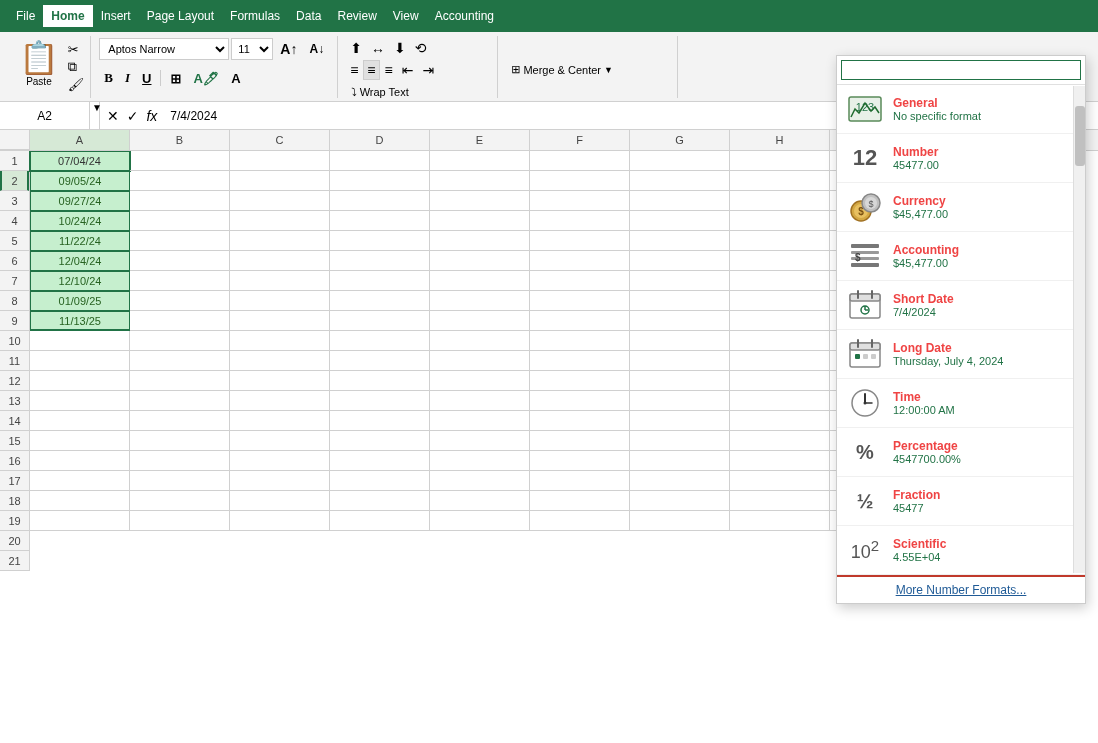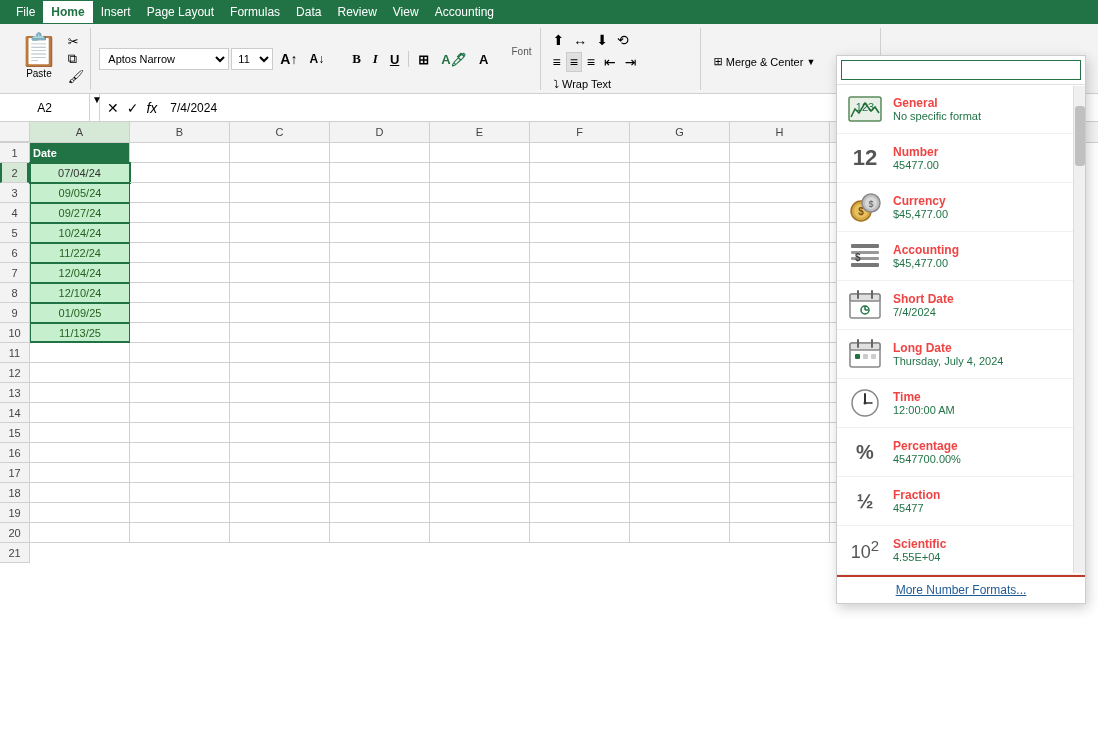--- a/index.html
+++ b/index.html
@@ -2,21 +2,21 @@
 <html><head>
   <meta charset="utf-8">
   <style>
     * { box-sizing: border-box; margin: 0; padding: 0; }
     body { font-family: 'Segoe UI', Arial, sans-serif; font-size: 12px; background: #fff; overflow: hidden; }
 
     
     .menu-bar {
       display: flex; align-items: center;
       background: #217346; color: #fff;
-      height: 24px; padding: 0 8px;
+      height: 32px; padding: 0 8px;
       font-size: 12px;
     }
     .menu-bar span { padding: 4px 8px; cursor: pointer; }
     .menu-bar span.active { background: #fff; color: #217346; font-weight: bold; }
 
     
     .ribbon {
       background: #f3f3f3; border-bottom: 1px solid #d0d0d0;
       padding: 4px 8px 0 8px;
     }
@@ -201,21 +201,21 @@
         <div style="font-size:32px; line-height:1.1;">📋</div>
         <div style="font-size:10px;">Paste</div>
       </div>
       <div style="display:flex; flex-direction:column; justify-content:center; gap:2px; padding:2px;">
         <span style="font-size:13px; cursor:pointer;">✂</span>
         <span style="font-size:13px; cursor:pointer;">⧉</span>
         <span style="font-size:13px; cursor:pointer;">🖌</span>
       </div>
     </div>
 
-    <div style="padding:2px 8px; border-right:1px solid #d0d0d0; display:flex; flex-direction:row; justify-content:space-between; gap:18px; min-width:200px;">
+    <div style="padding:2px 8px; border-right:1px solid #d0d0d0; display:flex; flex-direction:column; justify-content:space-between; gap:8px; min-width:200px;">
       <div style="display:flex; align-items:center; gap:2px;">
         <select class="font-select">
           <option>Aptos Narrow</option>
         </select>
         <select class="size-select">
           <option>11</option>
         </select>
         <button class="font-btn" style="font-size:14px; font-weight:bold;">A↑</button>
         <button class="font-btn" style="font-size:12px;">A↓</button>
       </div>
@@ -314,31 +314,20 @@
       <div class="row-header">16</div>
       <div class="row-header">17</div>
       <div class="row-header">18</div>
       <div class="row-header">19</div>
       <div class="row-header">20</div>
       <div class="row-header">21</div>
     </div>
 
     <div>
 
-      <div class="grid-row">
-        <div class="cell cell-date header">Date</div>
-        <div class="cell cell-empty cell-B-I"></div>
-        <div class="cell cell-empty cell-B-I"></div>
-        <div class="cell cell-empty cell-B-I"></div>
-        <div class="cell cell-empty cell-B-I"></div>
-        <div class="cell cell-empty cell-B-I"></div>
-        <div class="cell cell-empty cell-B-I"></div>
-        <div class="cell cell-empty cell-B-I"></div>
-        <div class="cell cell-empty cell-B-I"></div>
-      </div>
 
       <div class="grid-row">
         <div class="cell cell-date active-cell">07/04/24</div>
         <div class="cell cell-empty cell-B-I"></div>
         <div class="cell cell-empty cell-B-I"></div>
         <div class="cell cell-empty cell-B-I"></div>
         <div class="cell cell-empty cell-B-I"></div>
         <div class="cell cell-empty cell-B-I"></div>
         <div class="cell cell-empty cell-B-I"></div>
         <div class="cell cell-empty cell-B-I"></div>

